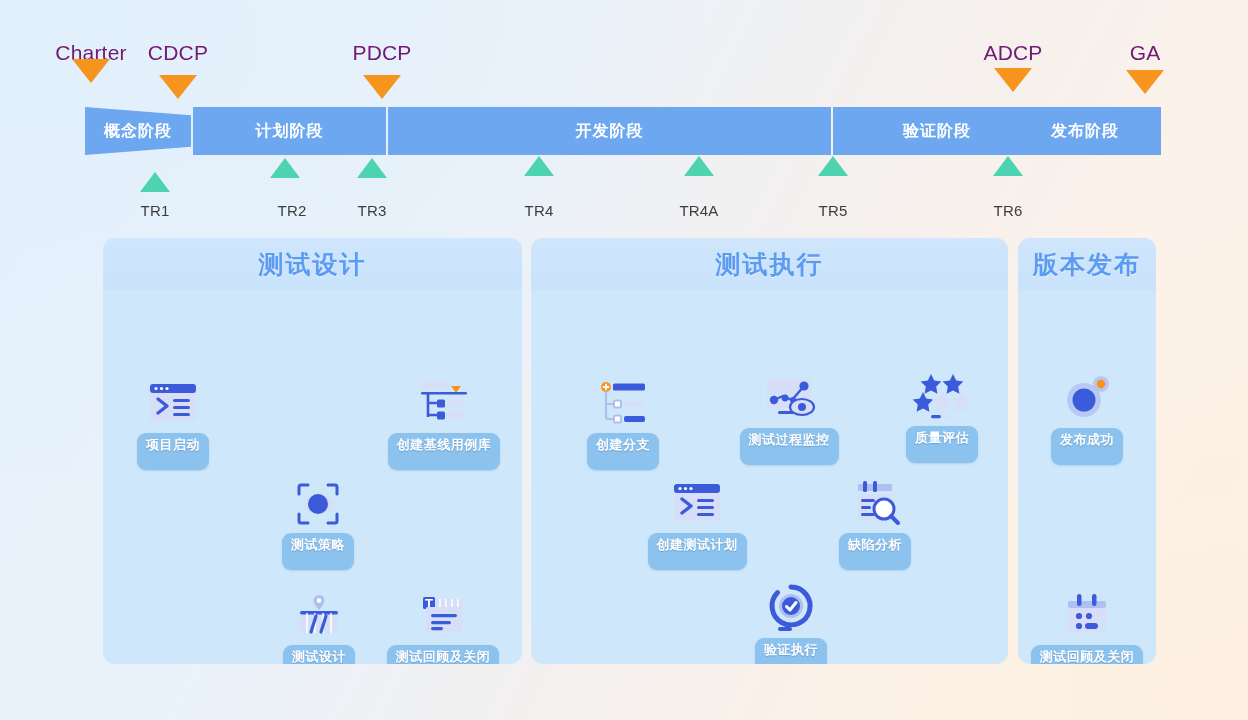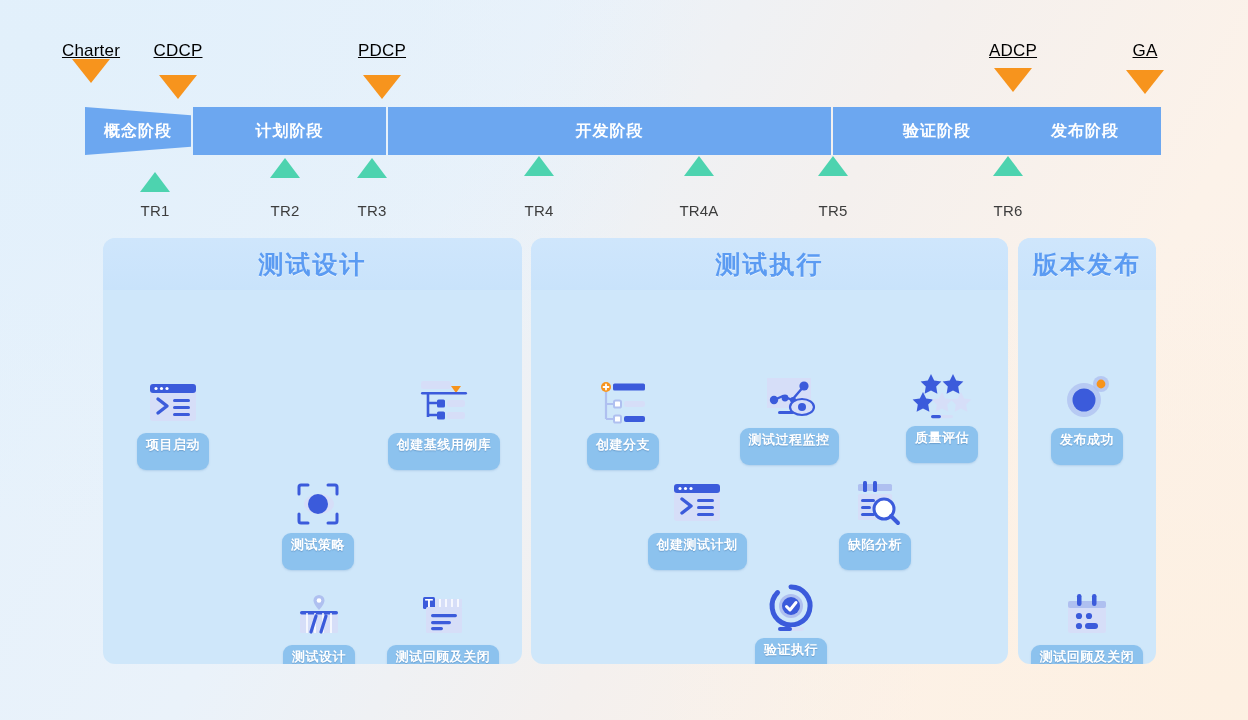--- a/index.html
+++ b/index.html
@@ -9,22 +9,22 @@
     background:
       radial-gradient(ellipse 1100px 780px at 2% 6%, #E2F0FB 0%, rgba(226,240,251,0) 62%),
       radial-gradient(ellipse 900px 700px at 98% 96%, #FDF0E2 0%, rgba(253,240,226,0) 65%),
       linear-gradient(118deg,#E4F1FC 0%,#EAF2FA 34%,#F4F0EE 58%,#FCF2E9 80%,#FDF1E6 100%);
     position:relative;
   }
 
   
   #timeline{position:absolute;left:0;top:0;width:1248px;height:232px;}
 
-  .dcp-label{position:absolute;font-size:17px;color:#000000;white-space:nowrap;
-             transform:translateX(-50%);letter-spacing:.2px;text-decoration:underline;}
+  .dcp-label{position:absolute;font-size:21px;color:#701a75;white-space:nowrap;
+             transform:translateX(-50%);letter-spacing:.2px;}
   .dcp-tri{position:absolute;width:0;height:0;transform:translateX(-50%);
            border-left:19px solid transparent;border-right:19px solid transparent;
            border-top:24px solid #F7941D;}
 
   .tr-tri{position:absolute;width:0;height:0;transform:translateX(-50%);
           border-left:15px solid transparent;border-right:15px solid transparent;
           border-bottom:20px solid #4DD3AF;}
   .tr-label{position:absolute;font-size:15px;color:#3d3d3d;white-space:nowrap;
             transform:translateX(-50%);letter-spacing:.2px;}
 
@@ -87,21 +87,21 @@
     </div>
     <div class="bar-seg" style="left: 833px; width: 208px;">
       <span>验证阶段</span>
     </div>
     <div class="bar-seg" style="left: 1009px; width: 152px;">
       <span>发布阶段</span>
     </div>
     <div class="tr-tri" style="left: 155px; top: 172px;"></div>
     <div class="tr-label" style="left: 155px; top: 202px;">TR1</div>
     <div class="tr-tri" style="left: 285px; top: 158px;"></div>
-    <div class="tr-label" style="left: 285px; top: 202px;">TR2</div>
+    <div class="tr-label" style="left: 292px; top: 202px;">TR2</div>
     <div class="tr-tri" style="left: 372px; top: 158px;"></div>
     <div class="tr-label" style="left: 372px; top: 202px;">TR3</div>
     <div class="tr-tri" style="left: 539px; top: 156px;"></div>
     <div class="tr-label" style="left: 539px; top: 202px;">TR4</div>
     <div class="tr-tri" style="left: 699px; top: 156px;"></div>
     <div class="tr-label" style="left: 699px; top: 202px;">TR4A</div>
     <div class="tr-tri" style="left: 833px; top: 156px;"></div>
     <div class="tr-label" style="left: 833px; top: 202px;">TR5</div>
     <div class="tr-tri" style="left: 1008px; top: 156px;"></div>
     <div class="tr-label" style="left: 1008px; top: 202px;">TR6</div>

